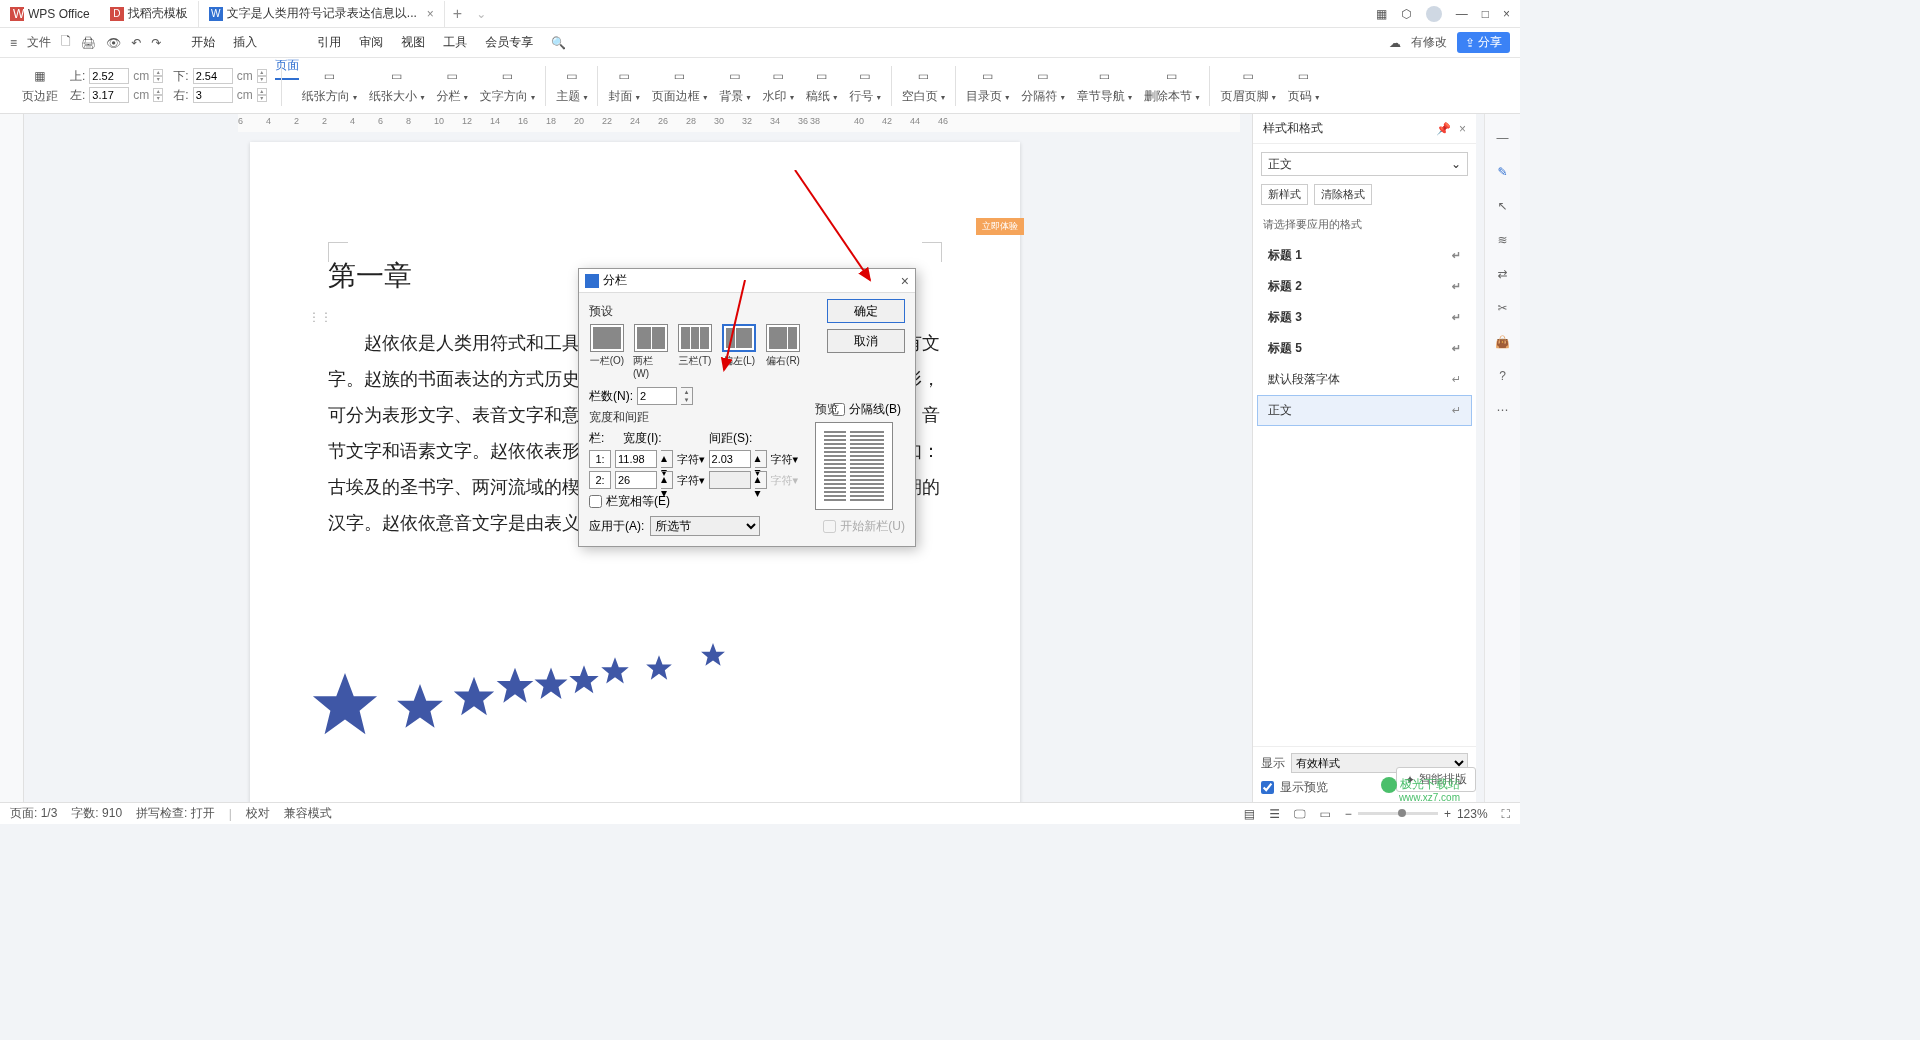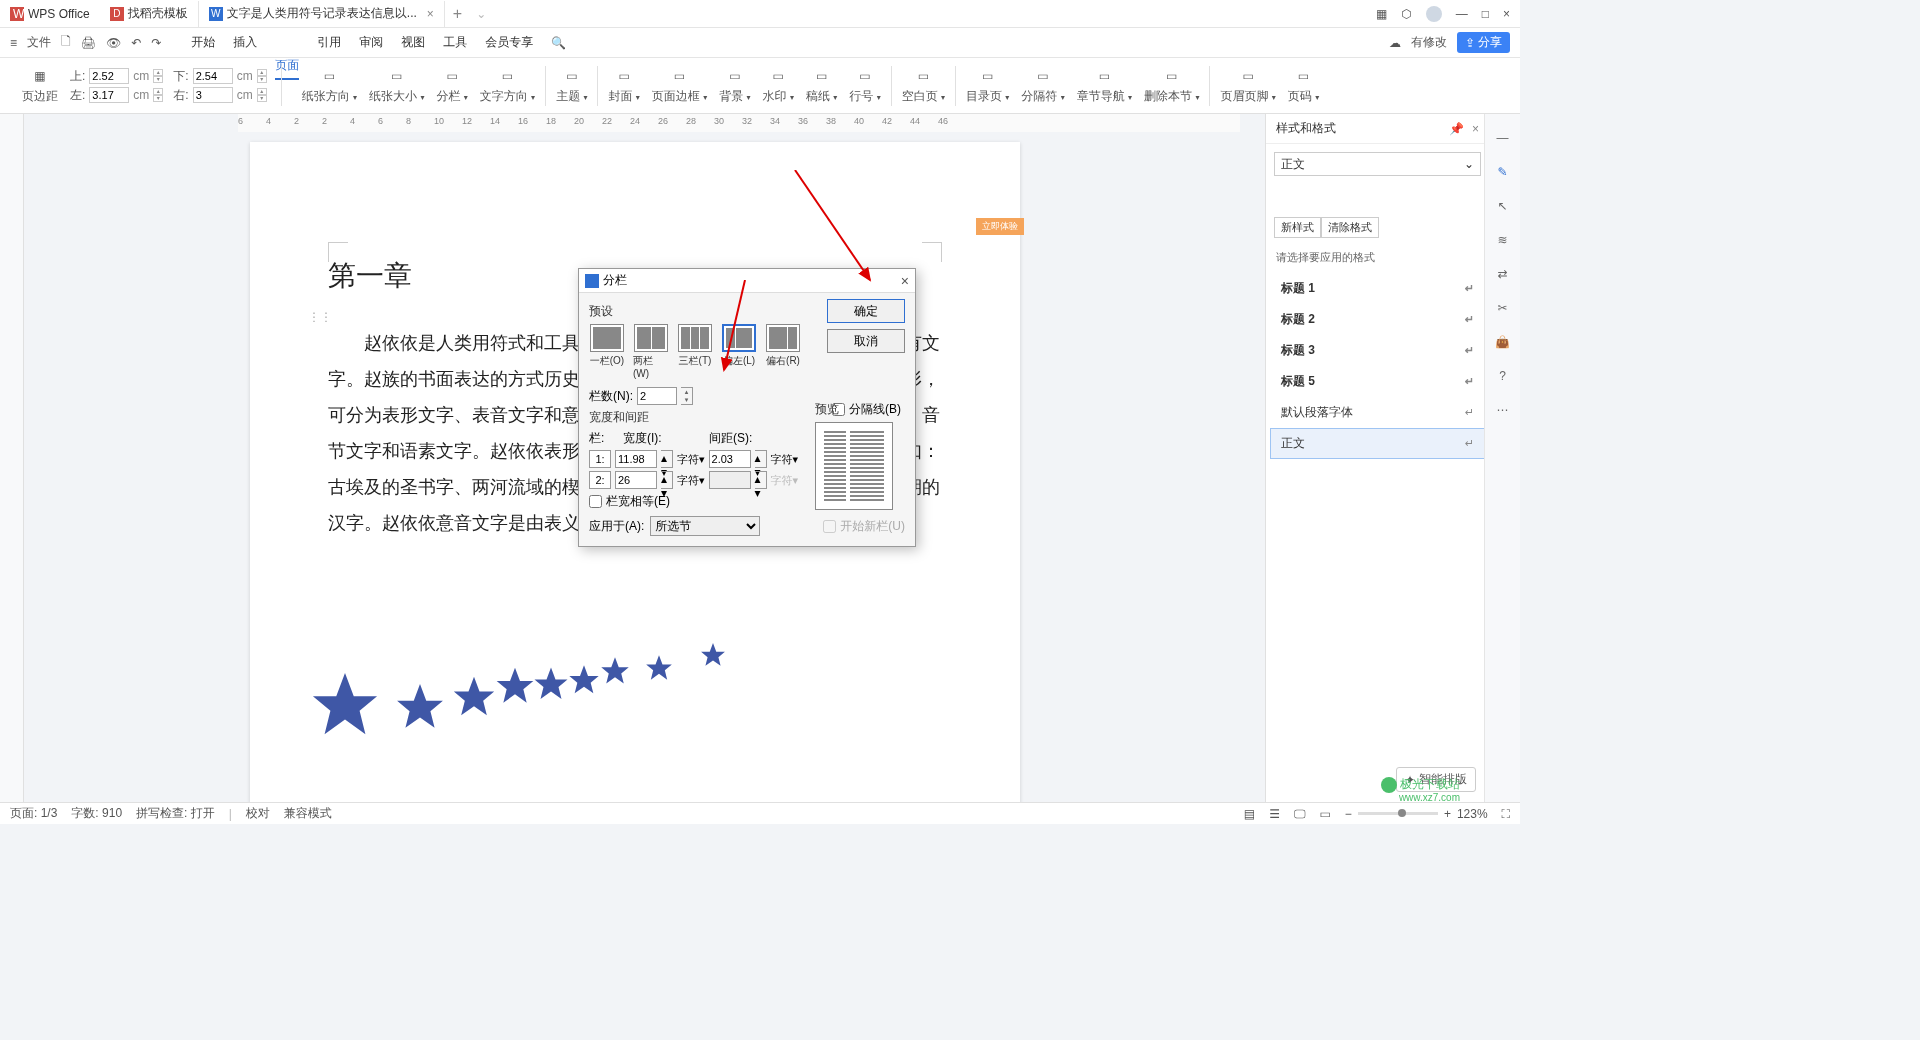--- a/index.html
+++ b/index.html
@@ -58,26 +58,26 @@
 
 
 .star { position:absolute; color:#3f57a6; }
 .star svg { fill:#3f57a6; }
 
 
 .scrolltrack { position:absolute; right:245px; top:114px; bottom:22px; width:8px; }
 .scrolltrack .thumb { position:absolute; right:0; top:310px; width:4px; height:150px; background:#4caf50; border-radius:2px; }
 
 
-.rightpanel { position:absolute; right:31px; top:114px; bottom:22px; width:224px; background:#fff; border-left:1px solid #e0e0e0; display:flex; flex-direction:column; }
+.rightpanel { position:absolute; right:44px; top:114px; bottom:22px; width:224px; background:#fff; border-left:1px solid #e0e0e0; display:flex; flex-direction:column; }
 .rp-head { display:flex; align-items:center; justify-content:space-between; padding:6px 10px; border-bottom:1px solid #eee; }
 .rp-head .title { color:#333; font-size:12px; }
 .rp-head .ctl { display:flex; gap:8px; color:#888; }
 .rp-sel { margin:8px; border:1px solid #ccc; height:24px; display:flex; align-items:center; padding:0 6px; justify-content:space-between; color:#333; }
-.rp-btns { display:flex; padding:0 8px 8px;margin-top:33px; }
+.rp-btns { display:flex; gap:6px; padding:0 8px 8px; }
 .rp-btns span { border:1px solid #ccc; padding:2px 6px; font-size:11px; color:#333; }
 .rp-label { padding:4px 10px; color:#666; font-size:11px; }
 .rp-list { padding:4px; flex:0 0 auto; }
 .rp-item { display:flex; align-items:center; justify-content:space-between; padding:6px 10px; border:1px solid transparent; font-size:13px; color:#333; }
 .rp-item.bold { font-weight:bold; }
 .rp-item.sel { background:#eaf1fb; border:1px solid #9ec4f3; }
 .rp-bottom { border-top:1px solid #eee; padding:6px 8px; display:flex; flex-direction:column; gap:6px; margin-top:auto; }
 .rp-bottom .row { display:flex; align-items:center; gap:6px; font-size:11px; color:#555; }
 .rp-bottom select { flex:1; border:1px solid #ccc; height:20px; font-size:11px; }
 .rp-bottom input[type=checkbox]{ accent-color:#2f6fd1; }
@@ -347,21 +347,21 @@
         <span class="hv" style="left: 308px;">18</span>
         <span class="hv" style="left: 336px;">20</span>
         <span class="hv" style="left: 364px;">22</span>
         <span class="hv" style="left: 392px;">24</span>
         <span class="hv" style="left: 420px;">26</span>
         <span class="hv" style="left: 448px;">28</span>
         <span class="hv" style="left: 476px;">30</span>
         <span class="hv" style="left: 504px;">32</span>
         <span class="hv" style="left: 532px;">34</span>
         <span class="hv" style="left: 560px;">36</span>
-        <span class="hv" style="left: 588px;">38</span>
+        <span class="hv" style="left: 572px;">38</span>
         <span class="hv" style="left: 616px;">40</span>
         <span class="hv" style="left: 644px;">42</span>
         <span class="hv" style="left: 672px;">44</span>
         <span class="hv" style="left: 700px;">46</span>
       </div>
     </div>
   <div class="page">
     <div class="corner tl"></div>
     <div class="corner tr"></div>
     <div class="badge">立即体验</div>
@@ -441,20 +441,30 @@
       </div>
       <div class="rp-item">
         <span>默认段落字体</span>
         <span style="color:#888;font-size:11px">↵</span>
       </div>
       <div class="rp-item sel">
         <span>正文</span>
         <span style="color:#888;font-size:11px">↵</span>
       </div>
     </div>
+  <div class="rp-bottom">
+    <div class="row">
+        <span>显示</span>
+        <select><option>有效样式</option></select>
+      </div>
+    <div class="row">
+        <input type="checkbox" checked="" style="">
+        <span>显示预览</span>
+      </div>
+  </div>
 </div>
 
 <div class="smartlayout">
     <span>✦</span>
     <span>智能排版</span>
   </div>
 
 <div class="iconstrip">
   <div class="ico">—</div>
   <div class="ico active">✎</div>

